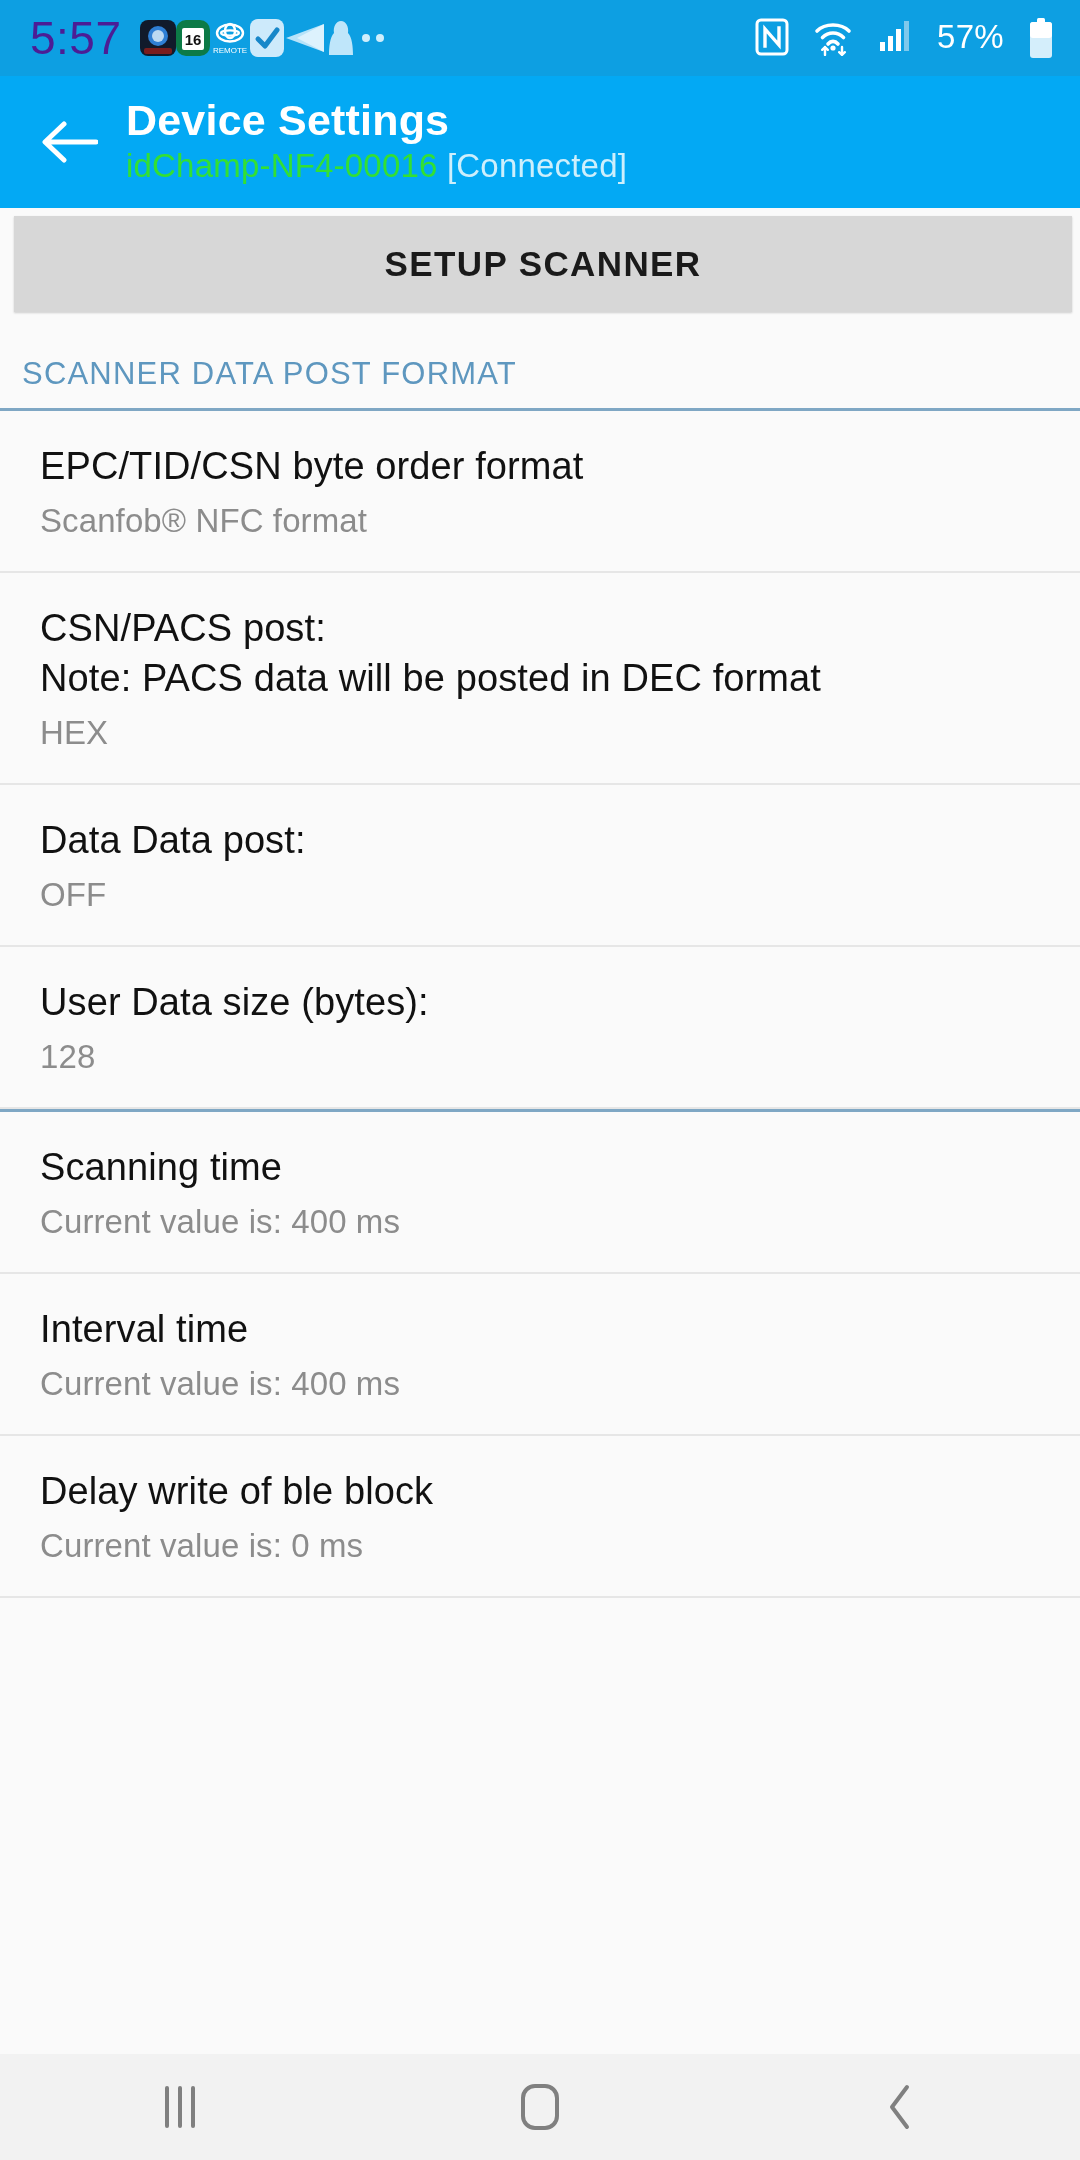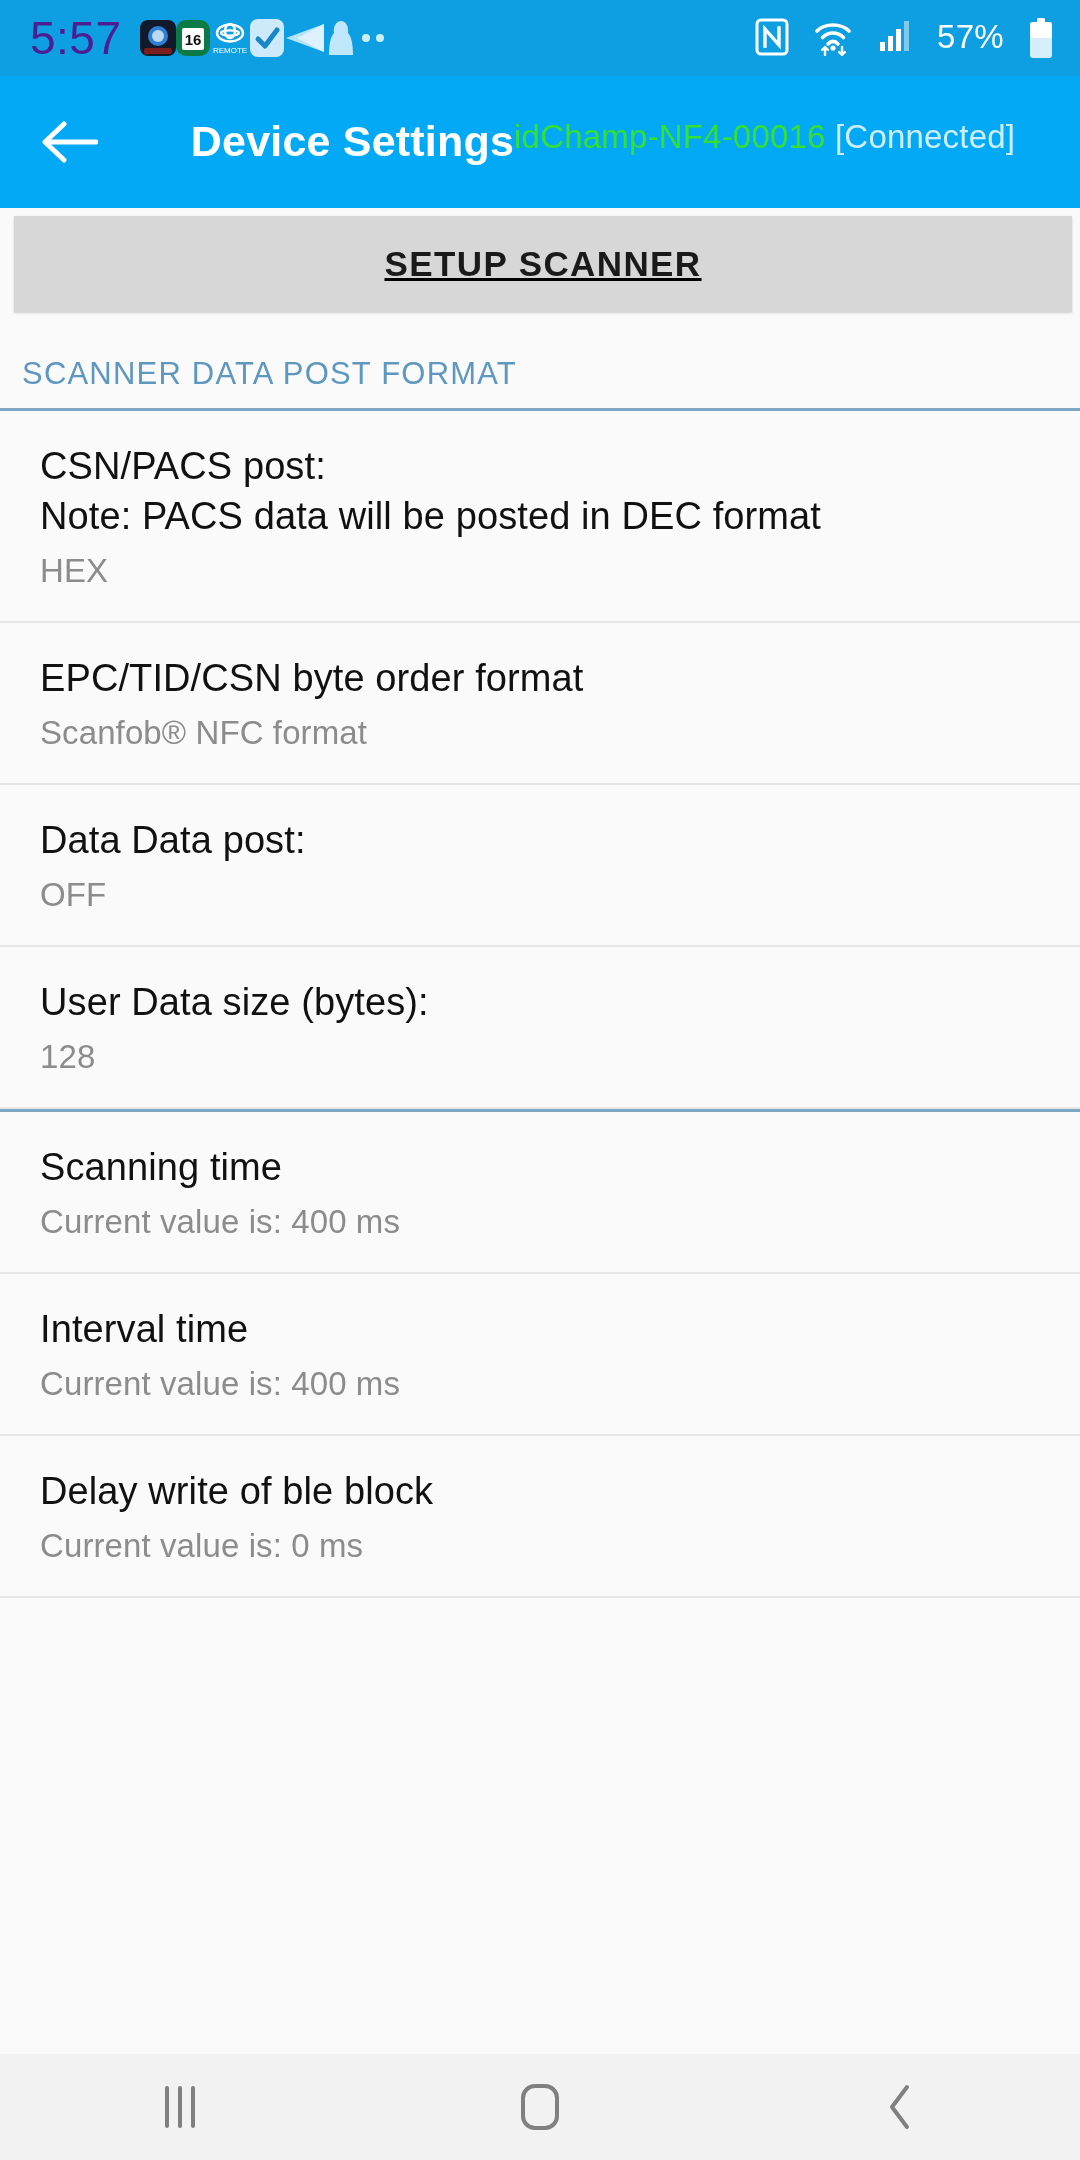--- a/index.html
+++ b/index.html
@@ -61,21 +61,21 @@
     width: 78px;
     height: 78px;
     display: flex;
     align-items: center;
     justify-content: center;
     flex: 0 0 auto;
     margin-right: 10px;
   }
   .titles {
     display: flex;
-    flex-direction: row;
+    flex-direction: column;
     justify-content: center;
     flex: 1;
     margin-left: 8px;
     margin-top: -2px;
   }
   .app-title {
     color: #ffffff;
     font-size: 43px;
     font-weight: bold;
     line-height: 50px;
@@ -93,21 +93,20 @@
   
   .content {
     background: #fafafa;
     height: 1846px;
     overflow: hidden;
     position: relative;
   }
 
   .setup-wrap {
     padding: 8px 8px 0 14px;
-    text-decoration: underline;
   }
   .setup-btn {
     background: #d7d7d7;
     height: 96px;
     display: flex;
     align-items: center;
     justify-content: center;
     color: #1a1a1a;
     font-size: 35px;
     font-weight: bold;
@@ -288,30 +287,30 @@
 
   <div class="setup-wrap">
     <button class="setup-btn">SETUP SCANNER</button>
   </div>
 
   <div>
     <div class="section-header">SCANNER DATA POST FORMAT</div>
     <div class="section-rule"></div>
 
     <div class="list-item">
+      <div class="li-title">EPC/TID/CSN byte order format</div>
+      <div class="li-sub">Scanfob® NFC format</div>
+    </div>
+
+    <div class="list-item">
       <div class="li-title">
         <span class="li-title-line">CSN/PACS post:</span>
         <span class="li-title-line">Note: PACS data will be posted in DEC format</span>
       </div>
       <div class="li-sub">HEX</div>
-    </div>
-
-    <div class="list-item">
-      <div class="li-title">EPC/TID/CSN byte order format</div>
-      <div class="li-sub">Scanfob® NFC format</div>
     </div>
 
 
     <div class="list-item">
       <div class="li-title">Data Data post:</div>
       <div class="li-sub">OFF</div>
     </div>
 
     <div class="list-item">
       <div class="li-title">User Data size (bytes):</div>

